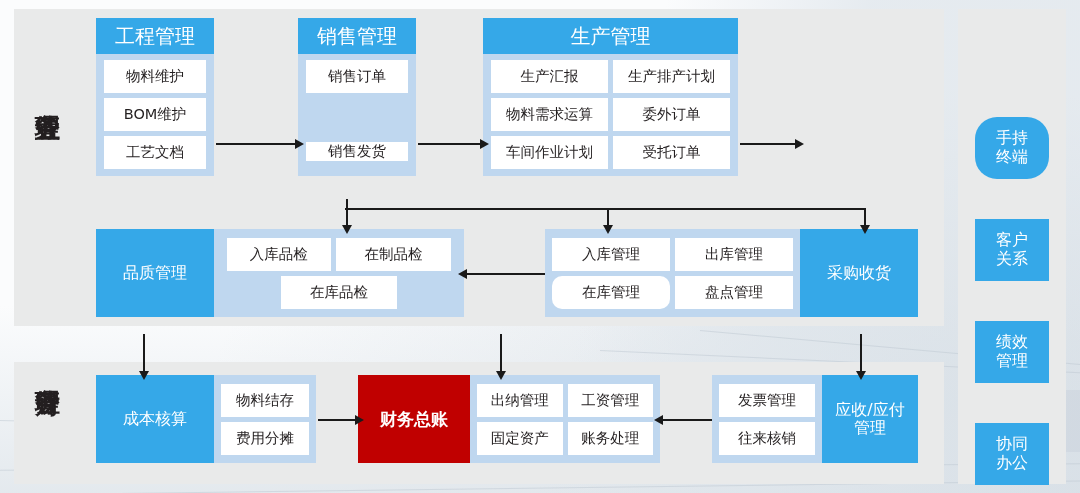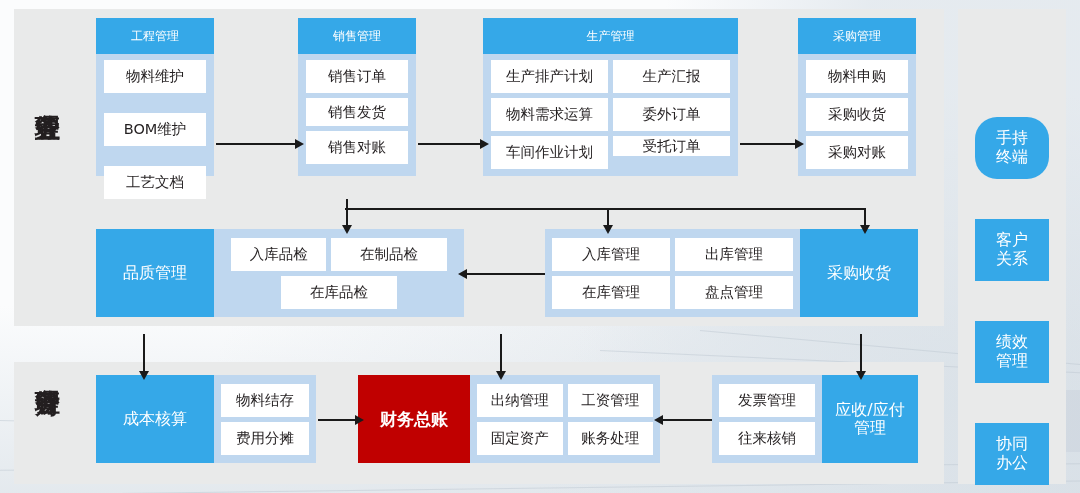--- a/index.html
+++ b/index.html
@@ -28,21 +28,21 @@
     position:absolute;
     color:#231f20;font-size:25px;font-weight:700;line-height:1.04;
     text-align:center;letter-spacing:0;
     writing-mode:vertical-rl;text-orientation:upright;
   }
 
   
   .card{position:absolute;box-sizing:border-box;}
   .card .hdr{
     background:#35a8e8;color:#ffffff;
-    font-size:12px;font-weight:400;
+    font-size:20px;font-weight:400;
     display:flex;align-items:center;justify-content:center;
     box-sizing:border-box;width:100%;
   }
   .card .body{
     background:#bfd7ef;box-sizing:border-box;
     display:flex;flex-wrap:wrap;align-content:flex-start;
   }
   .cell{
     background:#ffffff;color:#231f20;
     font-size:14.5px;
@@ -103,66 +103,57 @@
     <div class="ln" style="left: 700px; top: 330px; width: 381.518px; transform: rotate(5.11285deg);"></div>
   </div>
 <div id="stage">
     <div class="panel" style="left: 14px; top: 9px; width: 930px; height: 317px;"></div>
     <div class="panel" style="left: 14px; top: 362px; width: 930px; height: 122px;"></div>
     <div class="panel" style="left: 958px; top: 9px; width: 108px; height: 475px;"></div>
     <div class="vlabel" style="left: 30px; top: 95px; width: 30px;">业务管理</div>
     <div class="vlabel" style="left: 30px; top: 370px; width: 30px;">财务管理</div>
     <div class="card" style="left: 96px; top: 18px; width: 118px;">
       <div class="hdr" style="height: 36px;">工程管理</div>
-      <div class="body" style="width: 118px; height: 122px; padding: 6px 8px 7px; gap: 20px;">
+      <div class="body" style="width: 118px; height: 122px; padding: 6px 8px 7px; gap: 5px;">
         <div class="cell" style="width: 102px; height: 33px;">物料维护</div>
         <div class="cell" style="width: 102px; height: 33px;">BOM维护</div>
         <div class="cell" style="width: 102px; height: 33px;">工艺文档</div>
       </div>
     </div>
     <div class="card" style="left: 298px; top: 18px; width: 118px;">
       <div class="hdr" style="height: 36px;">销售管理</div>
       <div class="body" style="width: 118px; height: 122px; padding: 6px 8px 7px; gap: 5px;">
         <div class="cell" style="width: 102px; height: 33px;">销售订单</div>
-        <div class="cell" style="width: 102px; height: 28px;">销售发货</div>
-        <div class="cell" style="width: 102px; height: 33px;">销售对账</div>
+        <div class="cell" style="width: 102px; height: 19px; margin-top: 44px;">销售发货</div>
       </div>
     </div>
     <div class="card" style="left: 483px; top: 18px; width: 255px;">
       <div class="hdr" style="height: 36px;">生产管理</div>
       <div class="body" style="width: 255px; height: 122px; padding: 6px 8px 7px; gap: 5px;">
+        <div class="cell" style="width: 117px; height: 33px;">生产汇报</div>
         <div class="cell" style="width: 117px; height: 33px;">生产排产计划</div>
-        <div class="cell" style="width: 117px; height: 33px;">生产汇报</div>
         <div class="cell" style="width: 117px; height: 33px;">物料需求运算</div>
         <div class="cell" style="width: 117px; height: 33px;">委外订单</div>
         <div class="cell" style="width: 117px; height: 33px;">车间作业计划</div>
-        <div class="cell" style="width: 117px; height: 20px;">受托订单</div>
-      </div>
-    </div>
-    <div class="card" style="left: 798px; top: 18px; width: 118px;">
-      <div class="hdr" style="height: 36px;">采购管理</div>
-      <div class="body" style="width: 118px; height: 122px; padding: 6px 8px 7px; gap: 5px;">
-        <div class="cell" style="width: 102px; height: 33px;">物料申购</div>
-        <div class="cell" style="width: 102px; height: 33px;">采购收货</div>
-        <div class="cell" style="width: 102px; height: 33px;">采购对账</div>
+        <div class="cell" style="width: 117px; height: 33px;">受托订单</div>
       </div>
     </div>
     <div class="sidecard" style="left: 96px; top: 229px; width: 368px; height: 88px;">
       <div class="sideblk" style="width: 118px; height: 88px;">品质管理</div>
       <div class="sidebody" style="height: 88px; padding: 6px 7px; gap: 5px;">
-        <div class="cell" style="width: 95px; height: 33px;">入库品检</div>
+        <div class="cell" style="width: 104px; height: 33px;">入库品检</div>
         <div class="cell" style="width: 115.5px; height: 33px;">在制品检</div>
         <div class="cell" style="width: 115.5px; height: 33px;">在库品检</div>
       </div>
     </div>
     <div class="sidecard" style="left: 545px; top: 229px; width: 373px; height: 88px;">
       <div class="sidebody" style="height: 88px; padding: 6px 7px; gap: 5px;">
         <div class="cell" style="width: 118px; height: 33px;">入库管理</div>
         <div class="cell" style="width: 118px; height: 33px;">出库管理</div>
-        <div class="cell" style="width: 118px; height: 33px;">在库管理</div>
+        <div class="cell" style="width: 118px; height: 33px; border-radius: 10px;">在库管理</div>
         <div class="cell" style="width: 118px; height: 33px;">盘点管理</div>
       </div>
       <div class="sideblk" style="width: 118px; height: 88px;">采购收货</div>
     </div>
     <div class="sidecard" style="left: 96px; top: 375px; width: 220px; height: 88px;">
       <div class="sideblk" style="width: 118px; height: 88px;">成本核算</div>
       <div class="sidebody" style="height: 88px; padding: 6px 7px; gap: 5px;">
         <div class="cell" style="width: 88px; height: 33px;">物料结存</div>
         <div class="cell" style="width: 88px; height: 33px;">费用分摊</div>
       </div>

